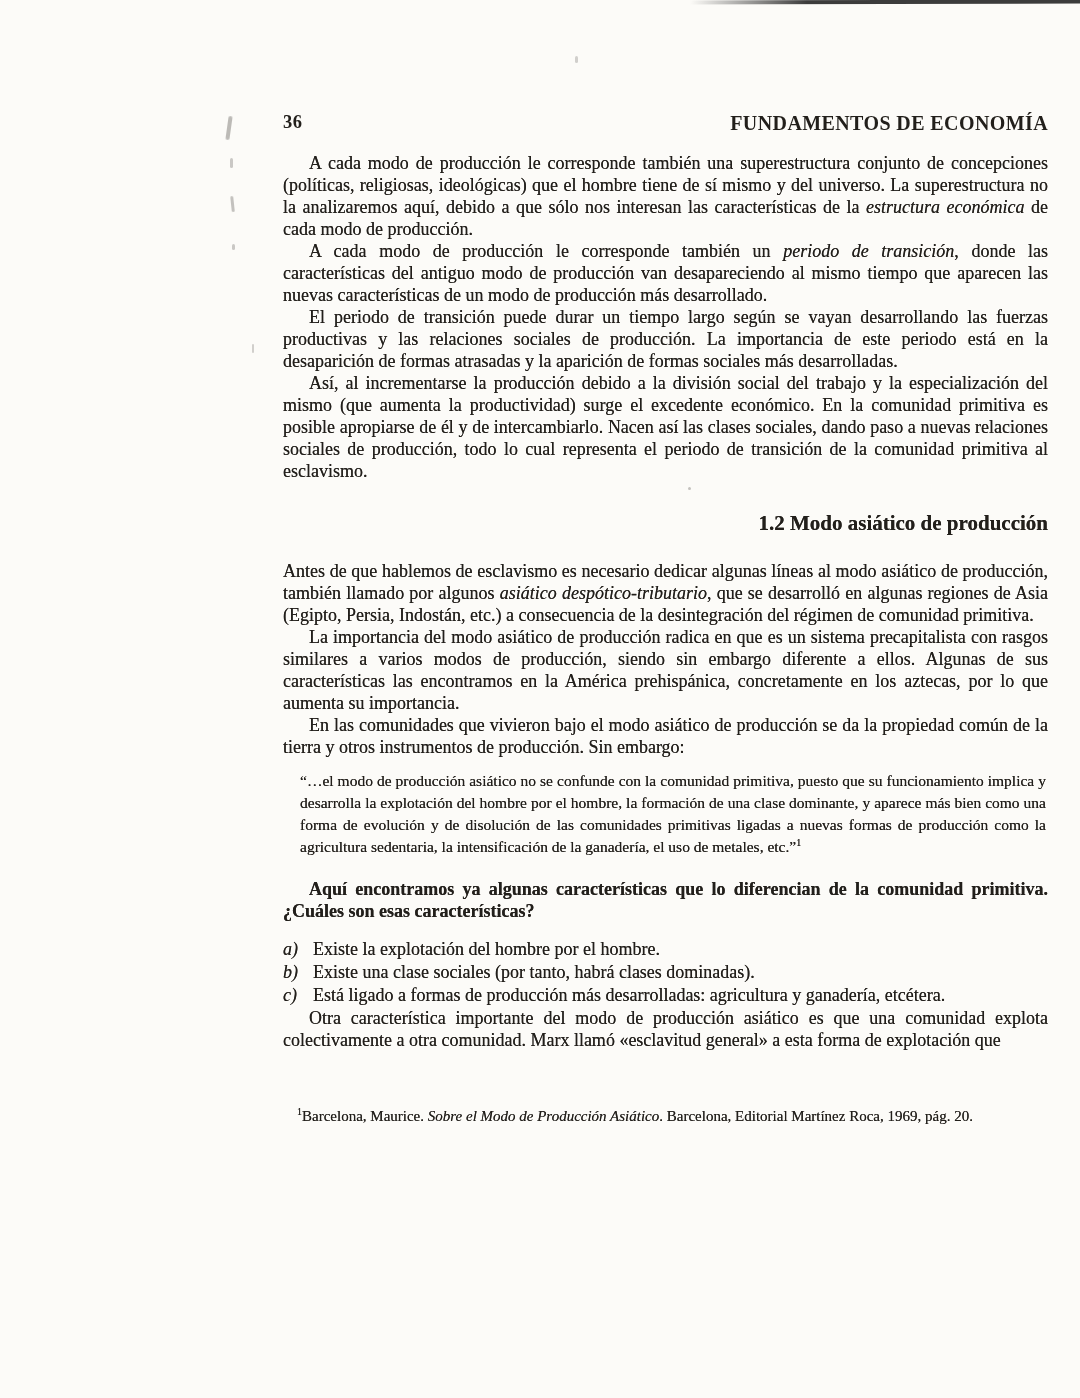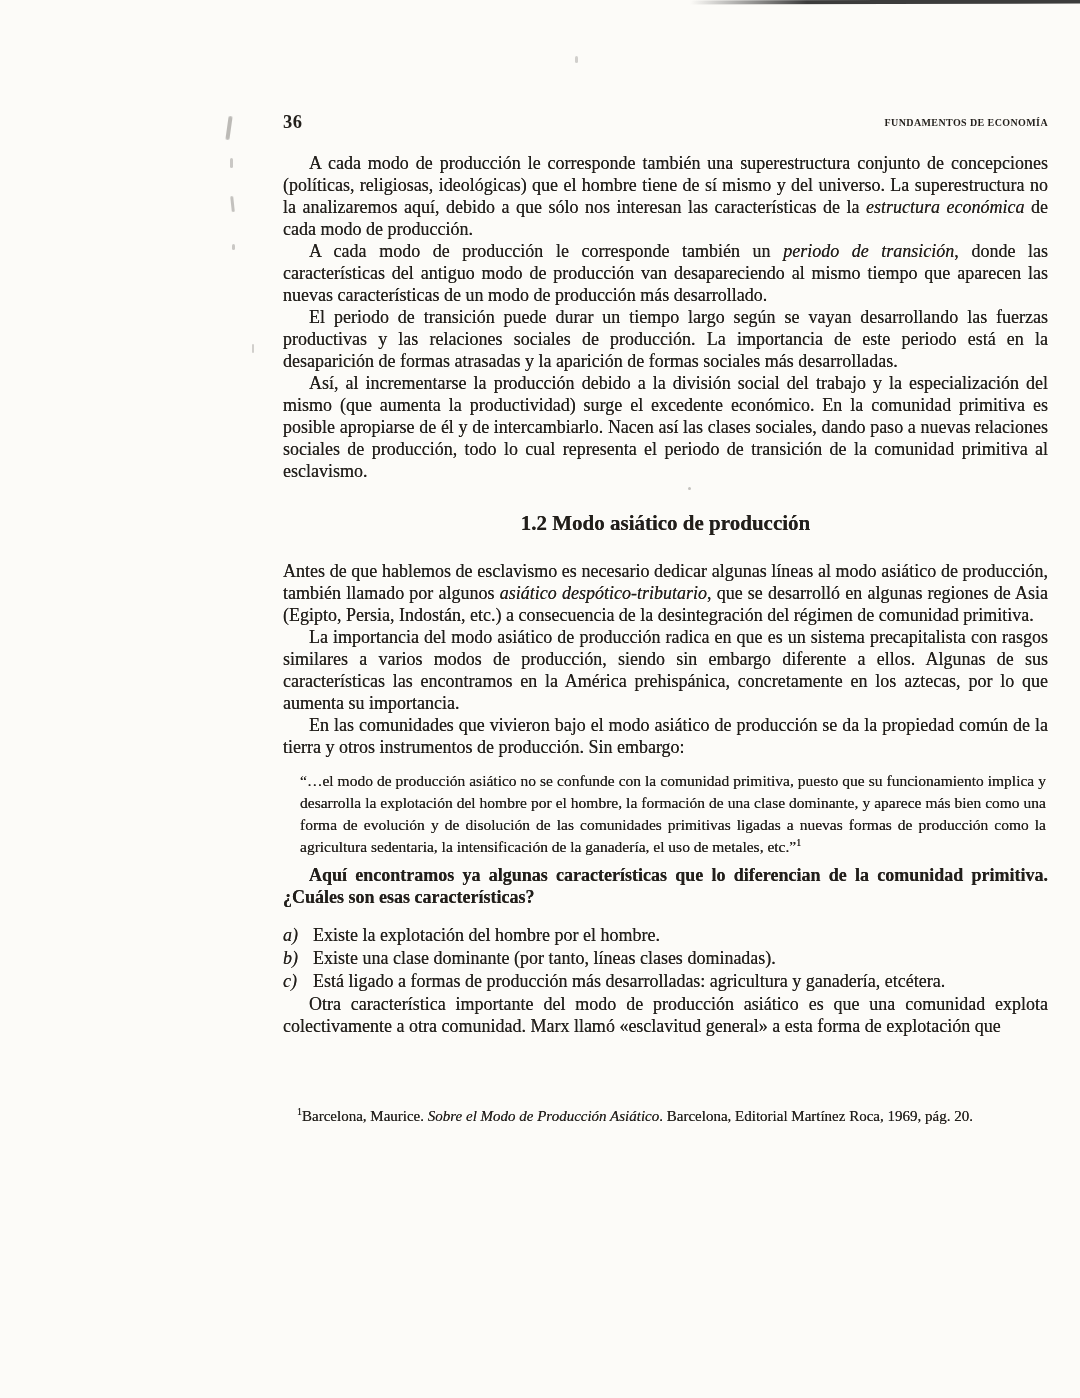--- a/index.html
+++ b/index.html
@@ -24,39 +24,39 @@
   .sm1{left:227px;top:116px;width:4px;height:24px;opacity:.45;transform:rotate(8deg);}
   .sm2{left:230px;top:158px;width:3px;height:10px;opacity:.35;}
   .sm3{left:231px;top:196px;width:3px;height:16px;opacity:.4;transform:rotate(-6deg);}
   .sm4{left:232px;top:244px;width:3px;height:6px;opacity:.35;}
   .sm5{left:252px;top:344px;width:2px;height:9px;opacity:.3;}
   .sm6{left:575px;top:56px;width:3px;height:7px;opacity:.3;}
   .sm7{left:688px;top:487px;width:3px;height:3px;opacity:.4;border-radius:50%;}
   
   .pagehead{
     position:absolute;top:112px;left:283px;width:765px;
-    display:flex;justify-content:space-between;align-items:center;
+    display:flex;justify-content:space-between;align-items:flex-start;
   }
   .pagenum{font-weight:bold;font-size:18.5px;letter-spacing:.5px;}
-  .runhead{font-weight:bold;font-size:10px;letter-spacing:.4px;}
+  .runhead{font-weight:bold;font-size:20px;letter-spacing:.4px;}
   
   .bodycol{
     position:absolute;top:152px;left:283px;width:765px;
     font-size:18px;line-height:22px;
     text-align:justify;
     text-shadow:0 0 .5px rgba(34,31,27,.85);
   }
   .bodycol p{margin:0;}
   .bodycol p.indent{text-indent:26px;}
   .bodycol h2{
     font-size:21px;line-height:26px;font-weight:bold;
-    margin:28px 0 24px 0;text-align:center;text-indent:0;
+    margin:28px 0 24px 0;text-align:right;text-indent:0;
   }
   .quote{
-    margin:12px 0 6px 17px;width:746px;
+    margin:12px 0 20px 17px;width:746px;
     font-size:15.5px;line-height:22px;text-align:justify;
   }
   .qlist{margin:16px 0 0 0;}
   .qlist .li{display:flex;line-height:23px;margin:0;}
   .qlist .mk{flex:none;width:30px;font-style:italic;}
   .para-after-list{margin-top:18px;}
   .para-after-quote{margin-top:12px;font-weight:bold;}
   sup{font-size:10px;line-height:0;vertical-align:super;}
   em{font-style:italic;}
   
@@ -95,21 +95,21 @@
       <p class="indent"><span>En las comunidades que vivieron bajo el modo asiático de producción se da la propiedad común de la tierra y otros instrumentos de producción. Sin embargo:</span></p>
       <div class="quote"><span>“…el modo de producción asiático no se confunde con la comunidad primitiva, puesto que su funcionamiento implica y desarrolla la explotación del hombre por el hombre, la formación de una clase dominante, y aparece más bien como una forma de evolución y de disolución de las comunidades primitivas ligadas a nuevas formas de producción como la agricultura sedentaria, la intensificación de la ganadería, el uso de metales, etc.”</span><sup>1</sup></div>
       <p class="indent para-after-quote"><span>Aquí encontramos ya algunas características que lo diferencian de la comunidad primitiva. ¿Cuáles son esas características?</span></p>
       <div class="qlist">
         <div class="li">
           <span class="mk">a)</span>
           <span>Existe la explotación del hombre por el hombre.</span>
         </div>
         <div class="li">
           <span class="mk">b)</span>
-          <span>Existe una clase dominante (por tanto, líneas clases dominadas).</span>
+          <span>Existe una clase sociales (por tanto, habrá clases dominadas).</span>
         </div>
         <div class="li">
           <span class="mk">c)</span>
           <span>Está ligado a formas de producción más desarrolladas: agricultura y ganadería, etcétera.</span>
         </div>
       </div>
       <p class="indent para-after-list"><span>Otra característica importante del modo de producción asiático es que una comunidad explota colectivamente a otra comunidad. Marx llamó «esclavitud general» a esta forma de explotación que</span></p>
     </div>
 
   <div class="footnote" id="footnote"><sup>1</sup><span>Barcelona, Maurice. </span><em>Sobre el Modo de Producción Asiático</em><span>. Barcelona, Editorial Martínez Roca, 1969, pág. 20.</span></div>

